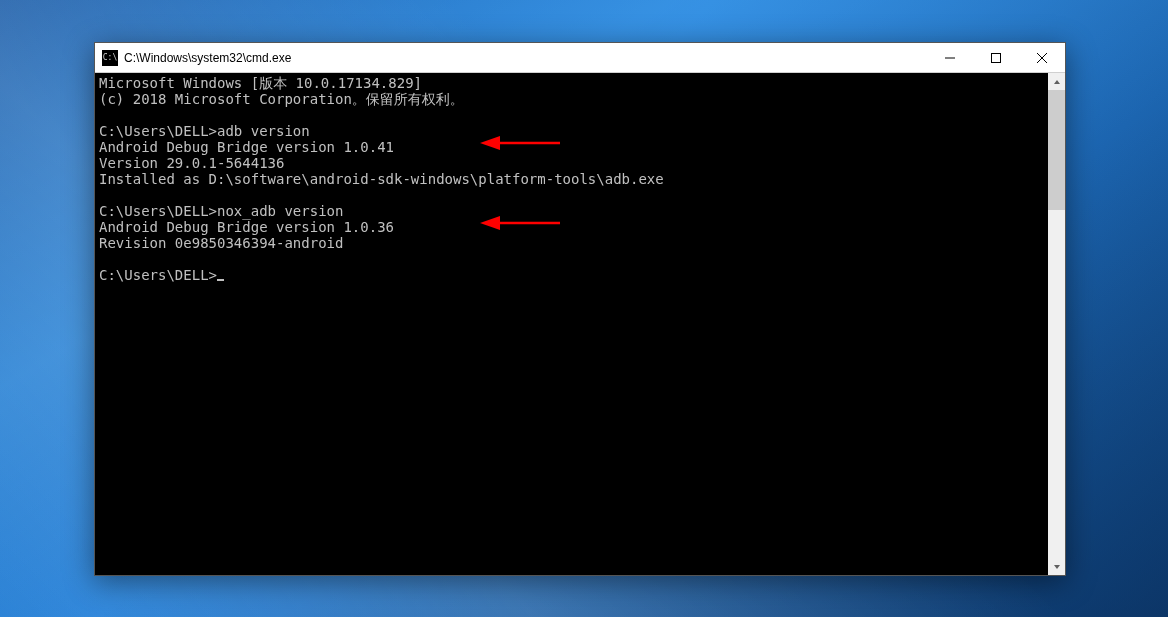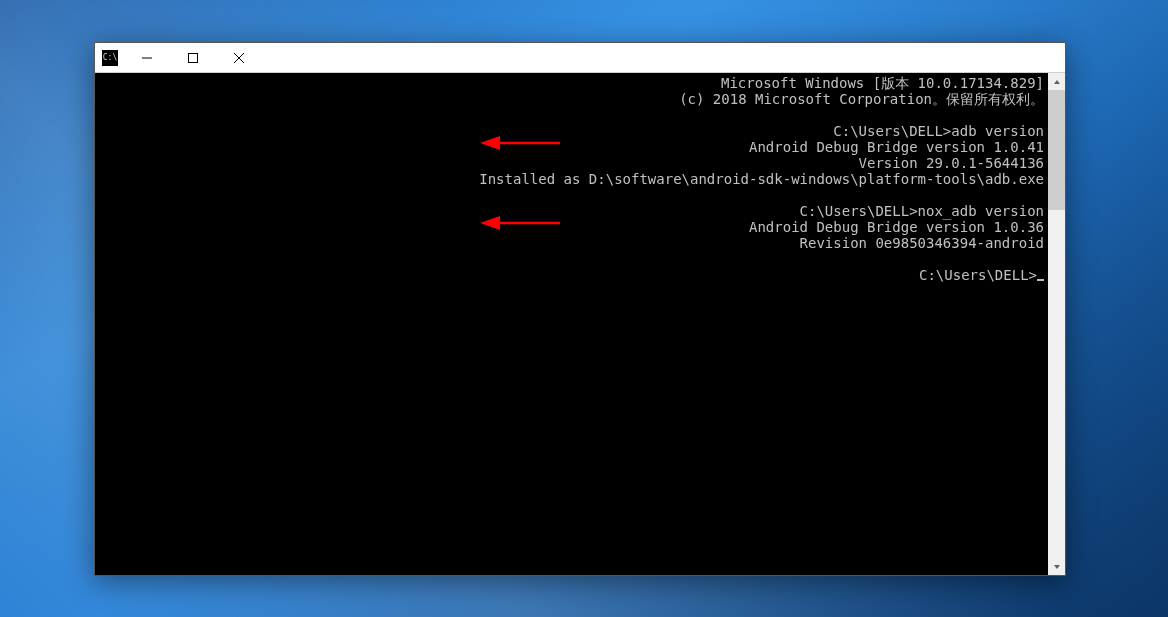--- a/index.html
+++ b/index.html
@@ -86,21 +86,20 @@
       left: 0;
       right: 17px;
       top: 0;
       bottom: 0;
       padding: 2px 4px;
       font-family: "NSimSun", "SimSun", "Consolas", monospace;
       font-size: 14px;
       line-height: 16px;
       color: #c0c0c0;
       white-space: pre;
-      text-align: right;
     }
     .scrollbar {
       position: absolute;
       right: 0;
       top: 0;
       bottom: 0;
       width: 17px;
       background: #f0f0f0;
       display: flex;
       flex-direction: column;
@@ -139,20 +138,21 @@
     }
     .arrow-svg { display: block; }
   </style>
 </head>
 <body>
 
 <div class="desktop">
   <div class="window">
     <div class="titlebar">
       <div class="title-icon">C:\</div>
+      <div class="title-text">C:\Windows\system32\cmd.exe</div>
       <div class="win-controls">
         <div class="win-btn">
           <svg width="10" height="10" viewBox="0 0 10 10">
               <line x1="0" y1="5" x2="10" y2="5" stroke="#000" stroke-width="1"></line>
             </svg>
         </div>
         <div class="win-btn">
           <svg width="10" height="10" viewBox="0 0 10 10">
               <rect x="0.5" y="0.5" width="9" height="9" fill="none" stroke="#000" stroke-width="1"></rect>
             </svg>

